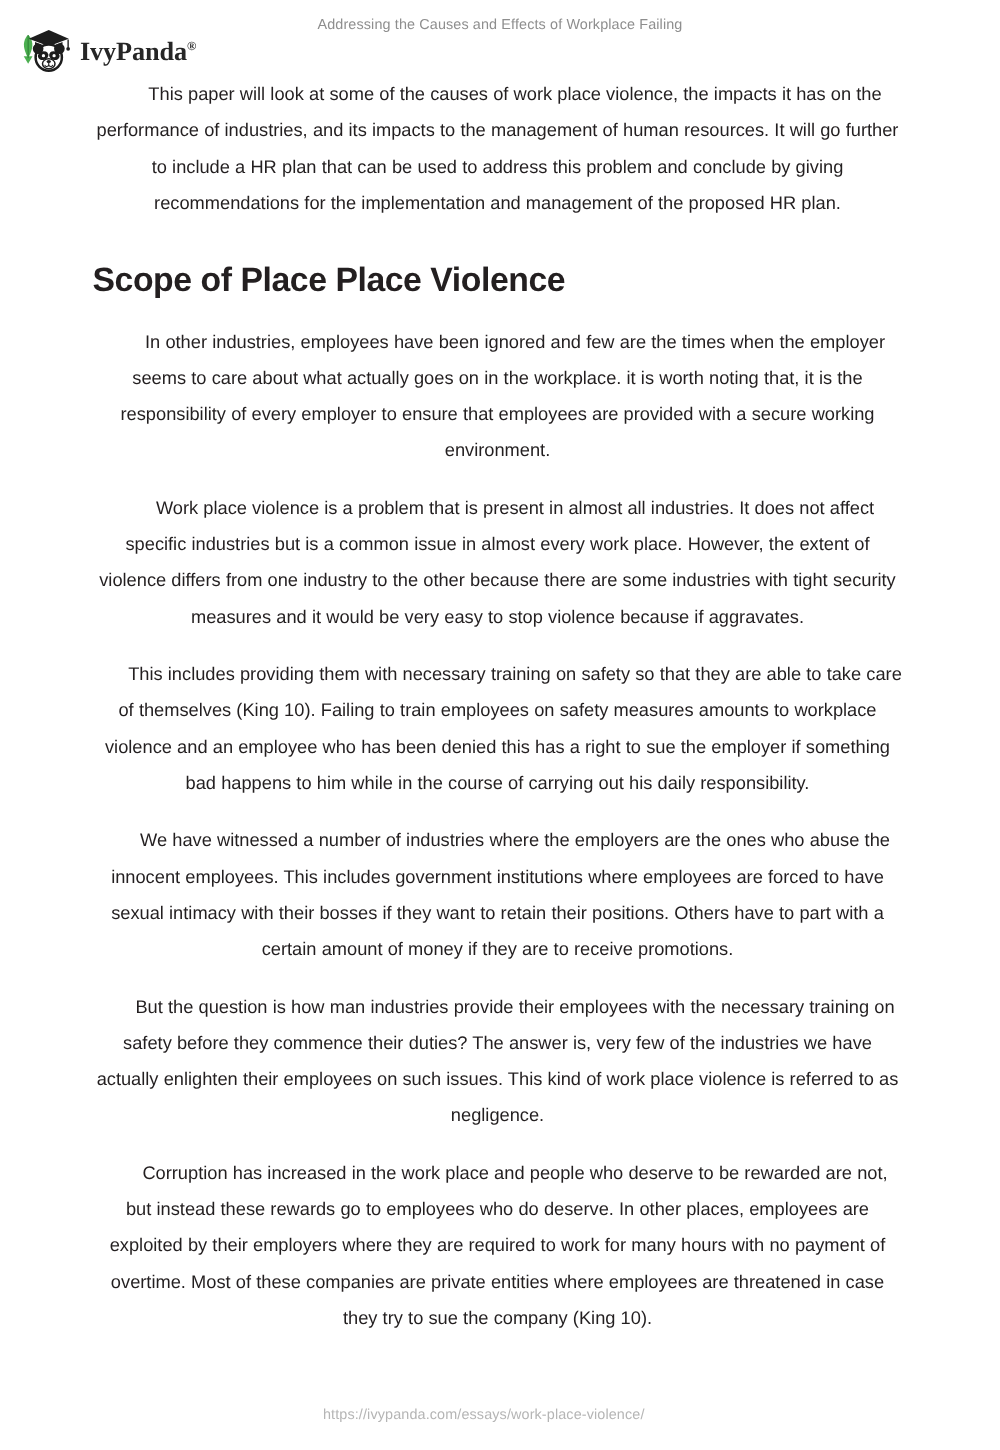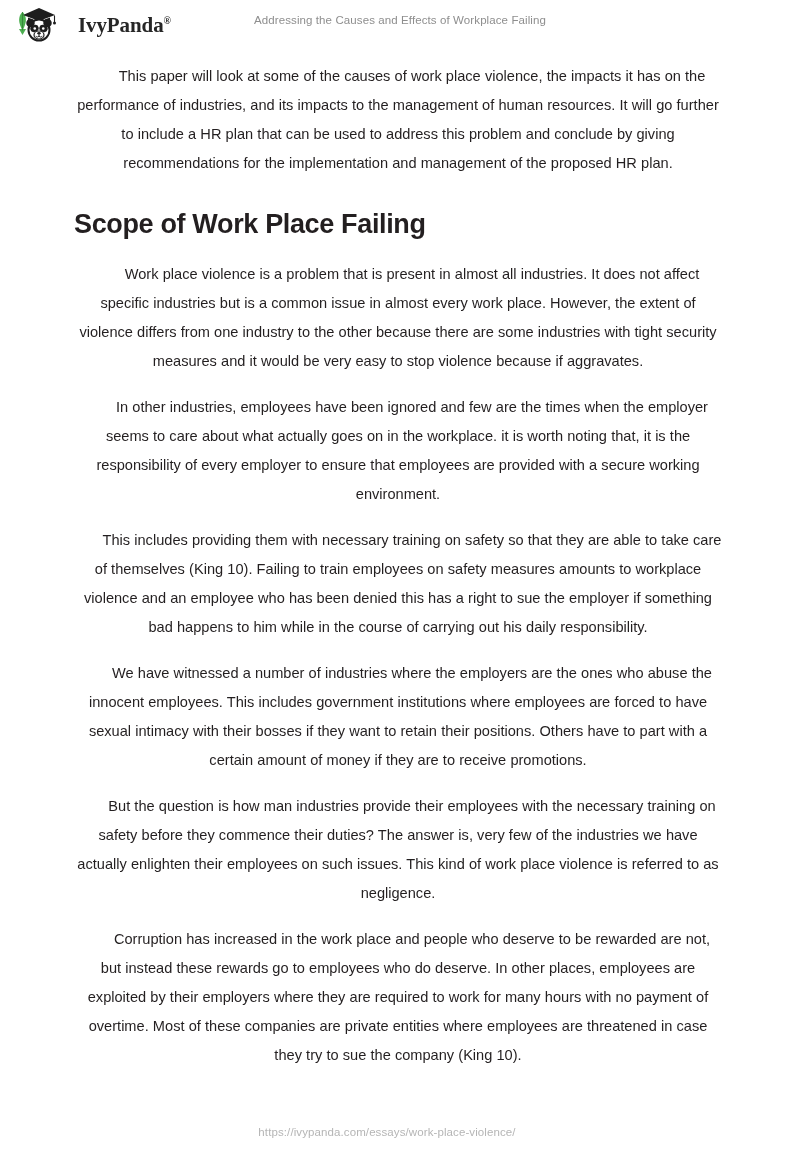--- a/index.html
+++ b/index.html
@@ -20,24 +20,24 @@
   .page-header {
     position: absolute;
     top: 0;
     left: 0;
     width: 800px;
     height: 62px;
   }
   .brand {
     position: absolute;
     left: 14px;
-    top: 4px;
+    top: 20px;
     display: flex;
     align-items: center;
-    gap: 20px;
+    gap: 6px;
     text-decoration: none;
   }
   .brand-logo {
     width: 44px;
     height: 40px;
     display: block;
     flex: none;
   }
   .brand-wordmark {
     font-family: "Liberation Serif", serif;
@@ -156,24 +156,24 @@
     <span class="brand-wordmark"><span>IvyPanda</span><span class="reg">®</span></span>
   </a>
 
   <div class="running-title">Addressing the Causes and Effects of Workplace Failing</div>
 </div>
 
 <div class="page-body">
 
   <p class="para">This paper will look at some of the causes of work place violence, the impacts it has on the performance of industries, and its impacts to the management of human resources. It will go further to include a HR plan that can be used to address this problem and conclude by giving recommendations for the implementation and management of the proposed HR plan.</p>
 
-  <h2 class="section-heading">Scope of Work Place Failing</h2>
+  <h2 class="section-heading">Scope of Place Place Violence</h2>
 
+  <p class="para">In other industries, employees have been ignored and few are the times when the employer seems to care about what actually goes on in the workplace. it is worth noting that, it is the responsibility of every employer to ensure that employees are provided with a secure working environment.</p>
   <p class="para">Work place violence is a problem that is present in almost all industries. It does not affect specific industries but is a common issue in almost every work place. However, the extent of violence differs from one industry to the other because there are some industries with tight security measures and it would be very easy to stop violence because if aggravates.</p>
-  <p class="para">In other industries, employees have been ignored and few are the times when the employer seems to care about what actually goes on in the workplace. it is worth noting that, it is the responsibility of every employer to ensure that employees are provided with a secure working environment.</p>
   <p class="para">This includes providing them with necessary training on safety so that they are able to take care of themselves (King 10). Failing to train employees on safety measures amounts to workplace violence and an employee who has been denied this has a right to sue the employer if something bad happens to him while in the course of carrying out his daily responsibility.</p>
   <p class="para">We have witnessed a number of industries where the employers are the ones who abuse the innocent employees. This includes government institutions where employees are forced to have sexual intimacy with their bosses if they want to retain their positions. Others have to part with a certain amount of money if they are to receive promotions.</p>
   <p class="para">But the question is how man industries provide their employees with the necessary training on safety before they commence their duties? The answer is, very few of the industries we have actually enlighten their employees on such issues. This kind of work place violence is referred to as negligence.</p>
   <p class="para">Corruption has increased in the work place and people who deserve to be rewarded are not, but instead these rewards go to employees who do deserve. In other places, employees are exploited by their employers where they are required to work for many hours with no payment of overtime. Most of these companies are private entities where employees are threatened in case they try to sue the company (King 10).</p>
 
 </div>
 
 <div class="page-footer">
   <a class="footer-url" href="#">https://ivypanda.com/essays/work-place-violence/</a>
 </div>

